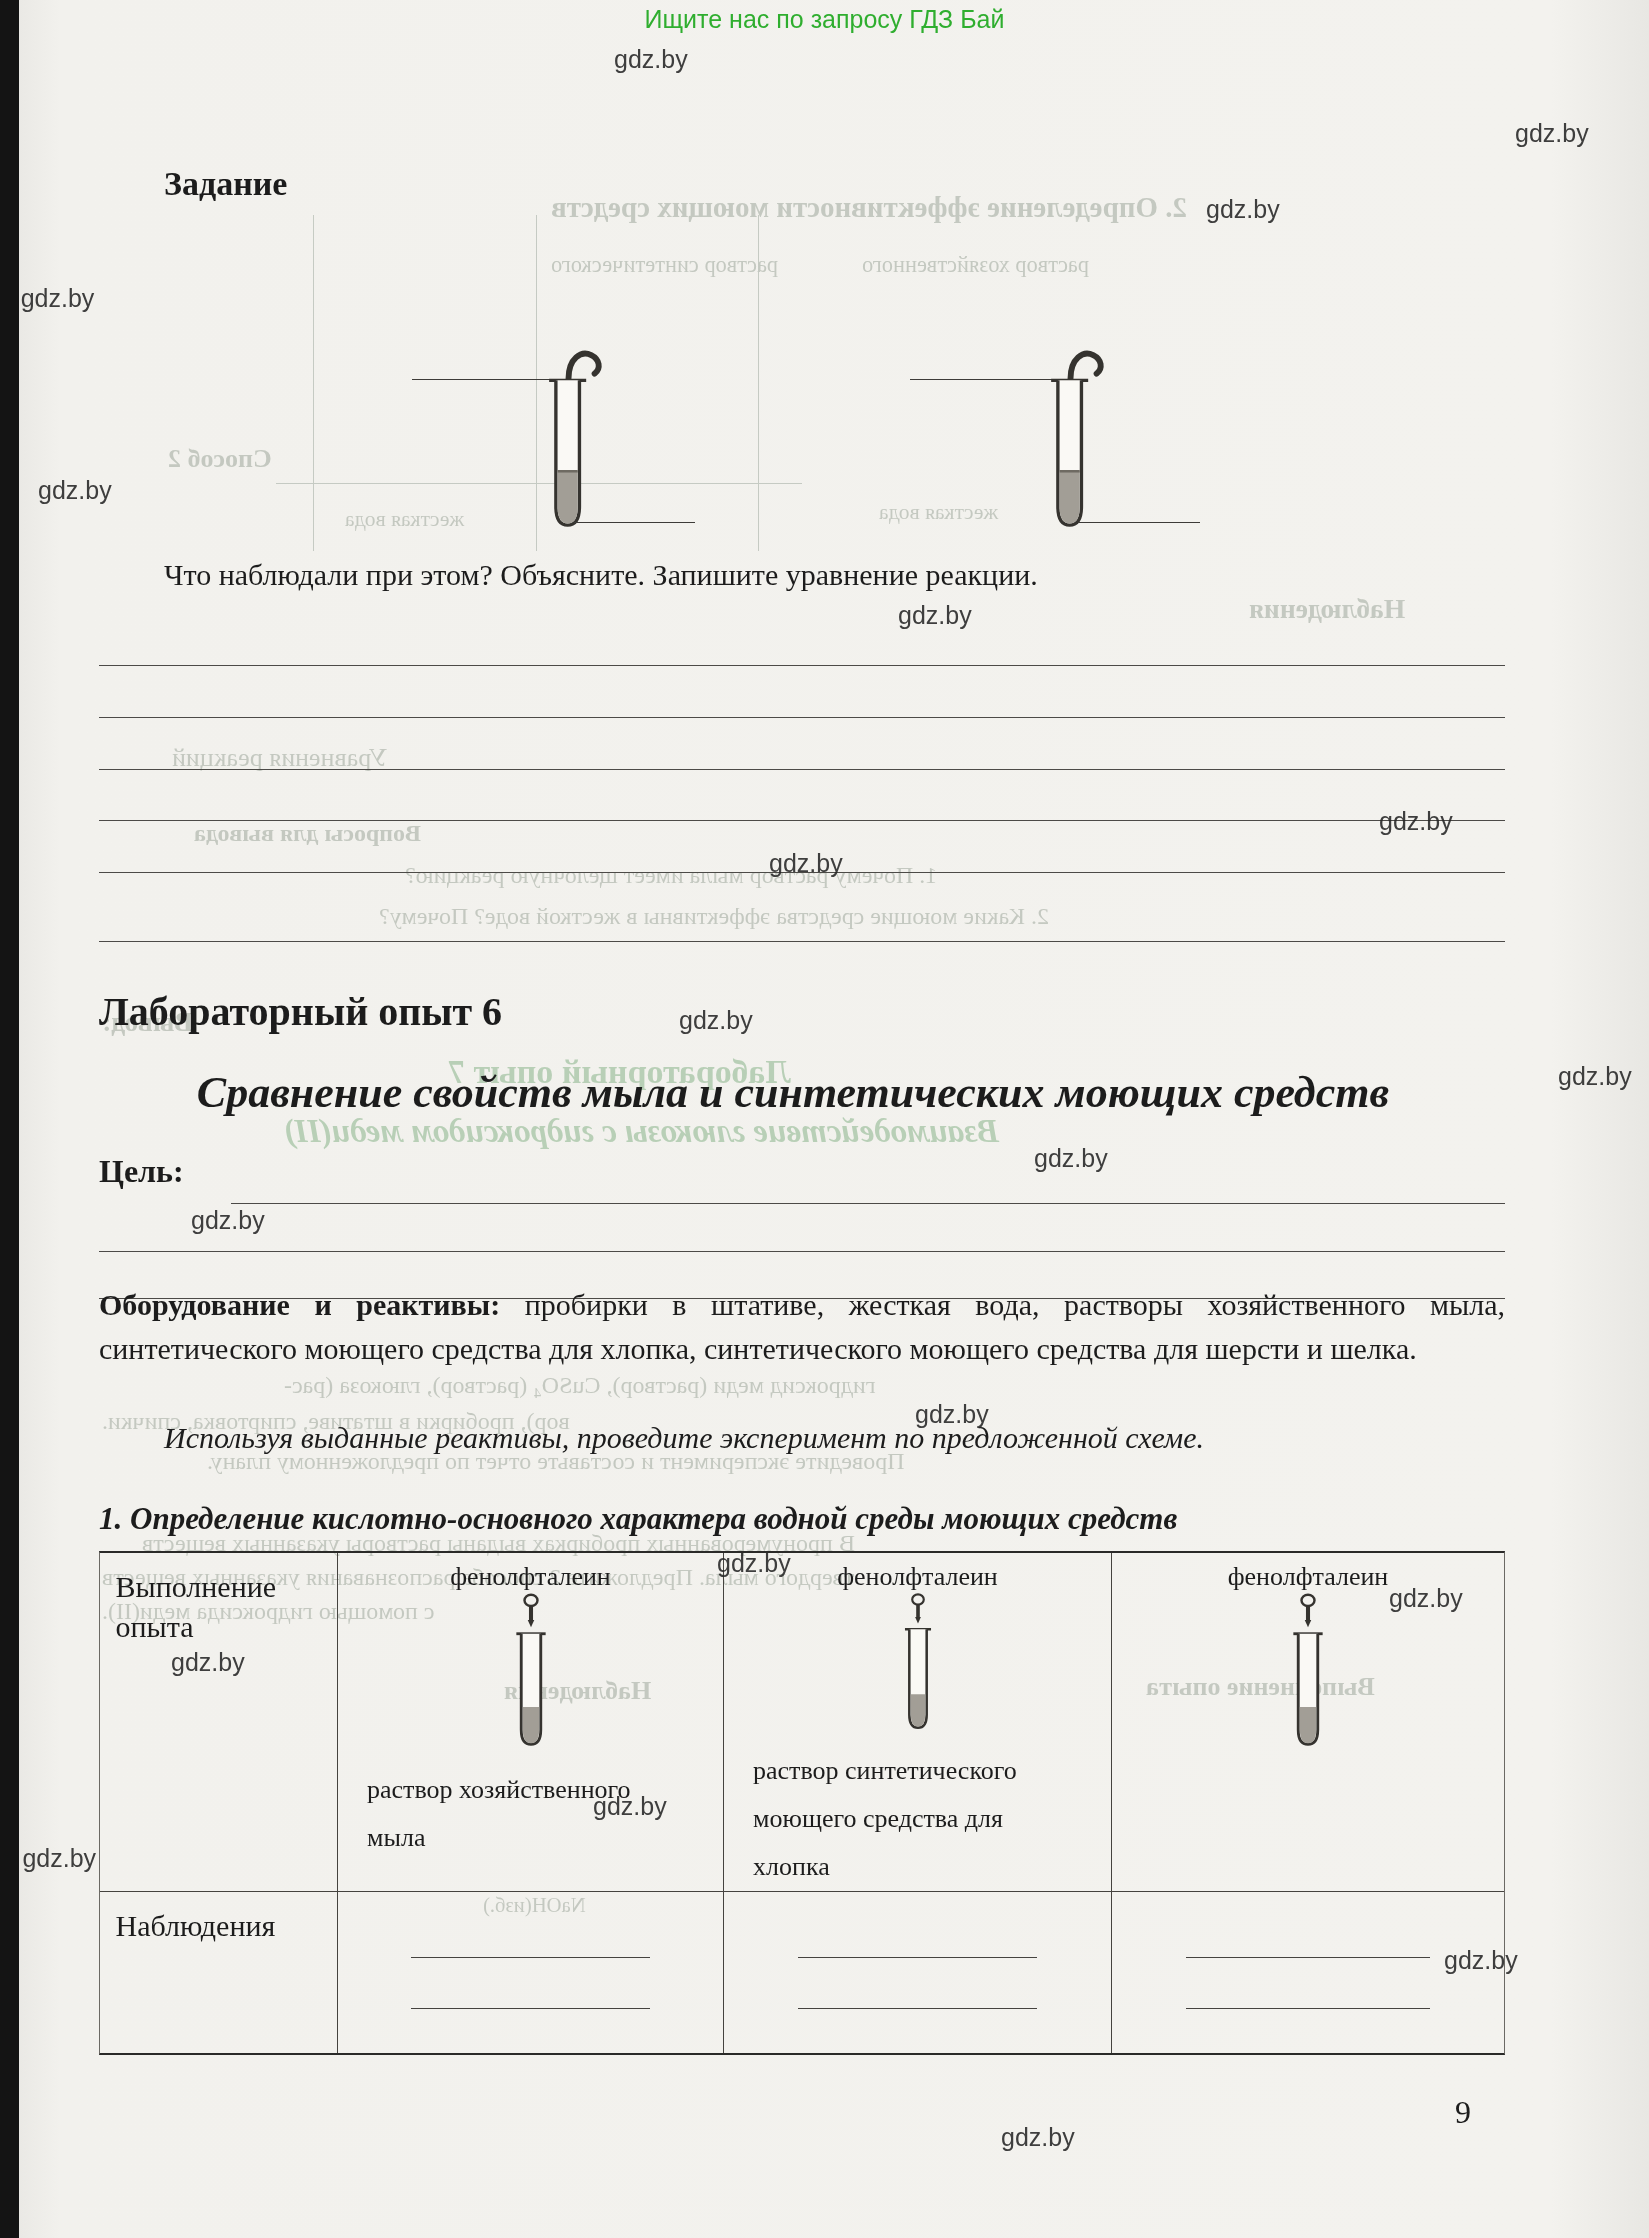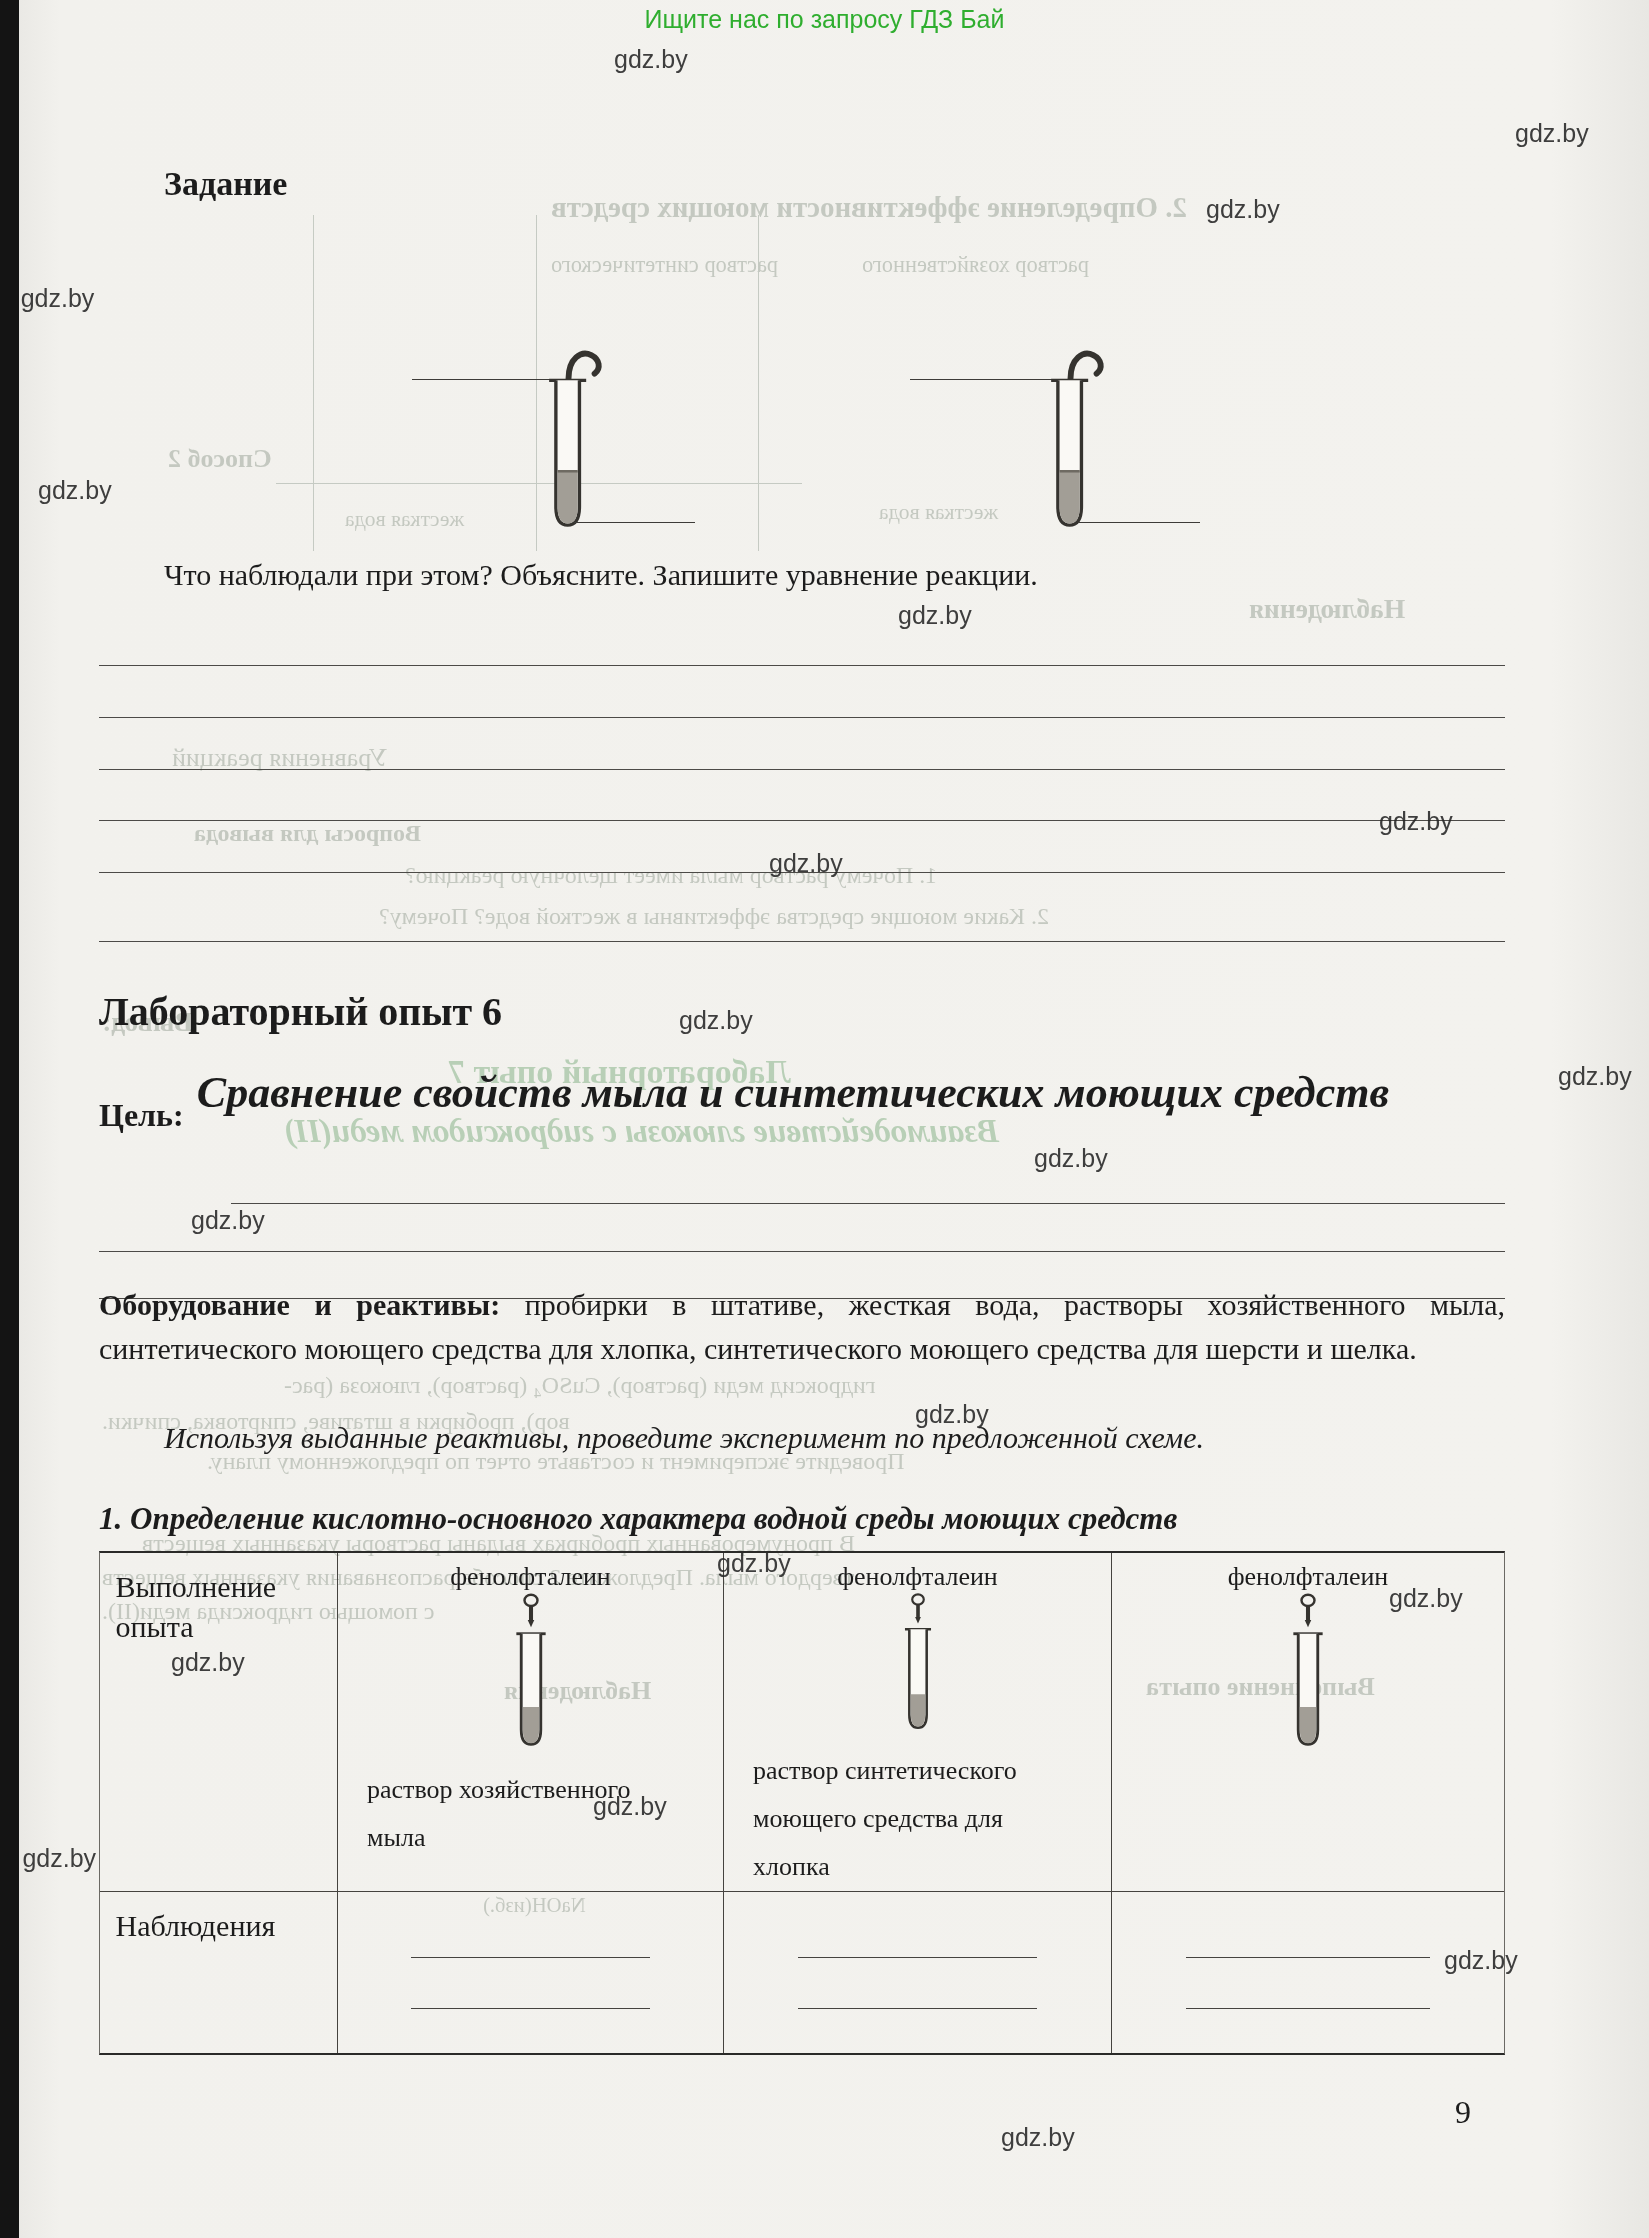--- a/index.html
+++ b/index.html
@@ -35,21 +35,21 @@
   .fig-tube { position:absolute; width:129px; height:202px; }
   .fig-line { position:absolute; height:0; border-bottom:1.7px solid #3d3b38; }
 
   .rule-line { position:absolute; left:99px; width:1406px; height:0; border-bottom:1.7px solid #4c4a47; }
 
   .lab-heading { position:absolute; left:99px; top:988px; margin:0; font-size:40px; font-weight:bold; }
   .lab-subtitle {
     position:absolute; left:121px; top:1067px; width:1344px; margin:0;
     text-align:center; font-size:44px; font-weight:bold; font-style:italic;
   }
-  .goal-label { position:absolute; left:99px; top:1097px; font-size:32px; font-weight:bold; }
+  .goal-label { position:absolute; left:99px; top:1153px; font-size:32px; font-weight:bold; }
   .goal-line { position:absolute; left:231px; top:1203px; width:1274px; height:0; border-bottom:1.7px solid #4c4a47; }
 
   .equip {
     position:absolute; left:99px; top:1283px; width:1406px; margin:0;
     font-size:30px; line-height:44px; text-align:justify;
   }
   .instruction { position:absolute; left:99px; top:1421px; width:1406px; margin:0; font-size:30px; text-indent:65px;font-style:italic; }
   .step1 { position:absolute; left:99px; top:1501px; width:1406px; margin:0; font-size:31px; font-weight:bold; font-style:italic; }
 
   .exp-table {

